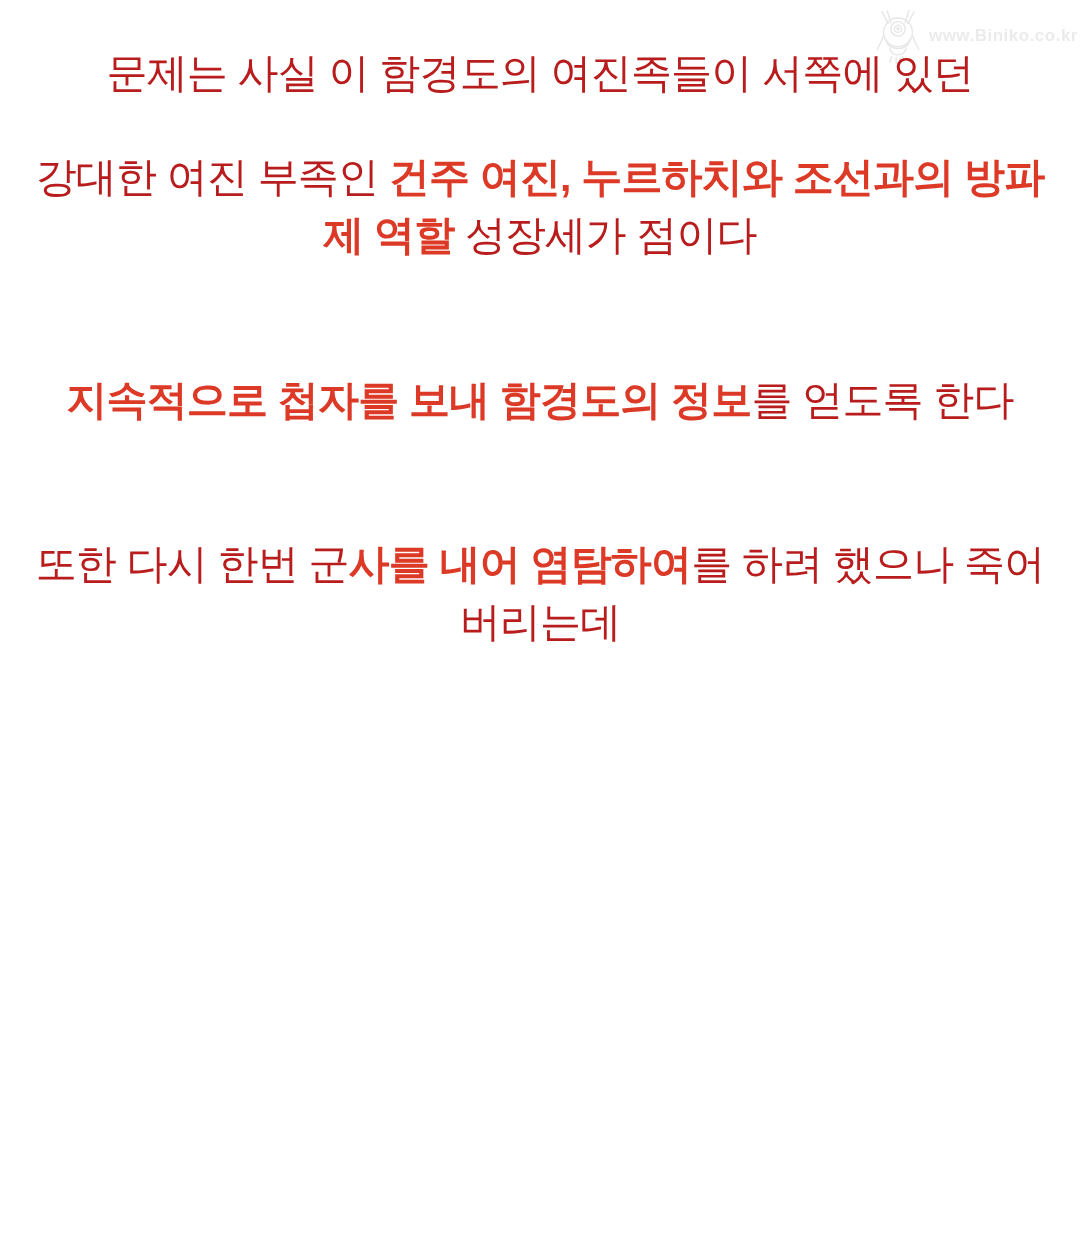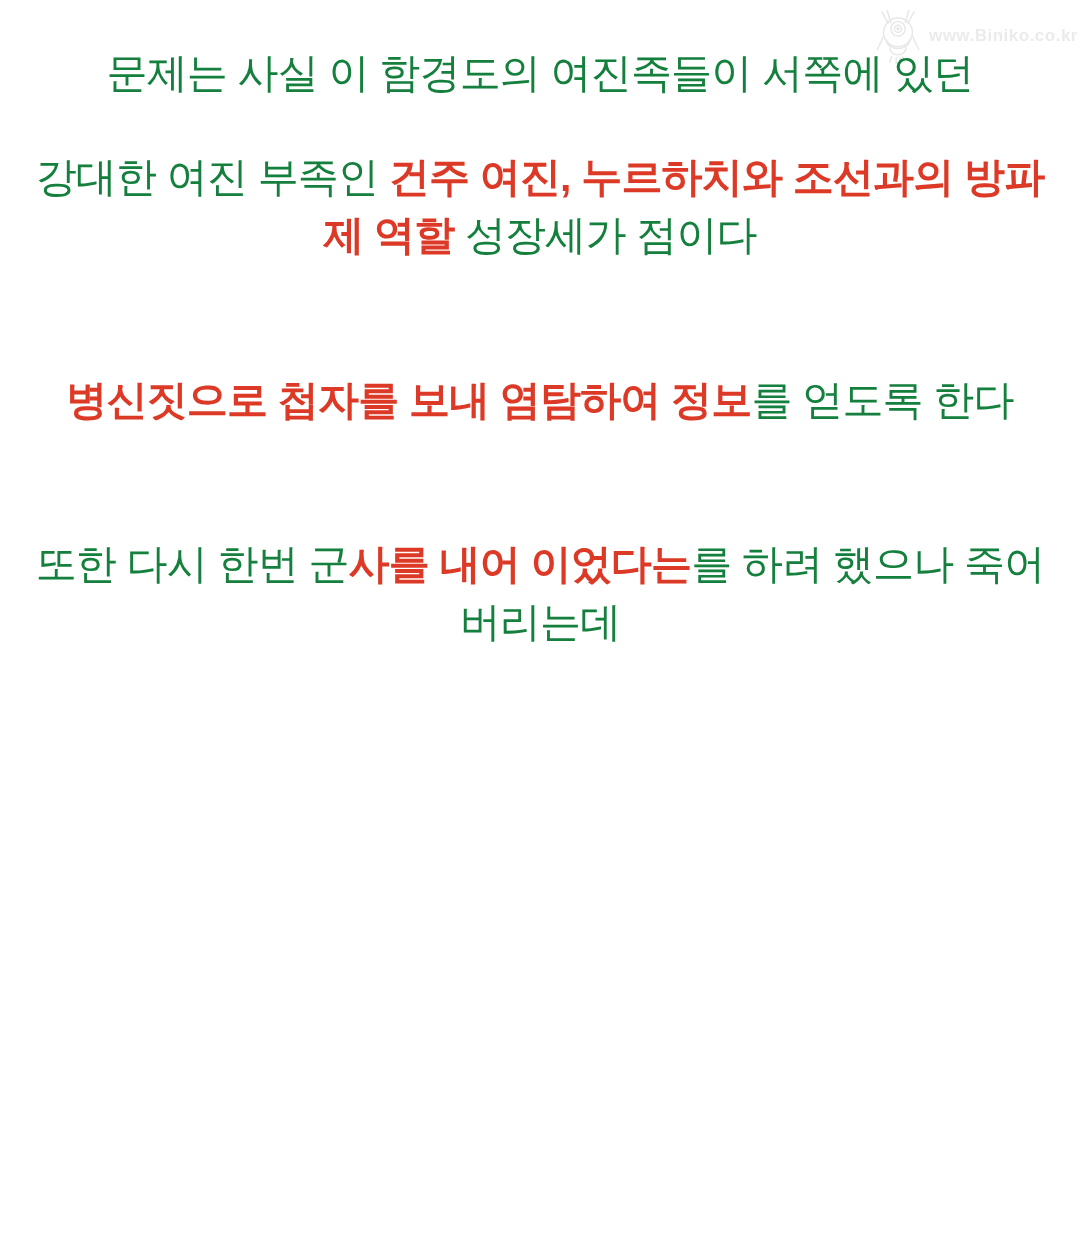--- a/index.html
+++ b/index.html
@@ -48,21 +48,21 @@
     text-align: center;
     font-size: 41px;
     line-height: 1.42;
     letter-spacing: -0.02em;
     color: #171717;
     word-break: normal;
   }
   .para { margin: 0; }
   .gap-s { margin-bottom: 46px; }
   .gap-l { margin-bottom: 106px; }
-  .seg-black { color: #15803d; font-weight: 400; }
+  .seg-black { color: #b91c1c; font-weight: 400; }
   .seg-red   { color: #dc3a27; font-weight: 700; }
 </style>
 </head>
 <body>
 
 <div class="watermark">
   <span>
     <svg width="54" height="56" viewBox="0 0 60 62">
       <g fill="none" stroke="#e7e7e7" stroke-width="1.6" stroke-linecap="round">
         <path d="M12 4 L19 17"></path>
@@ -92,21 +92,21 @@
   <p class="para gap-s">
     <span class="seg-black">문제는 사실 이 함경도의 여진족들이 서쪽에 있던</span>
   </p>
 
   <p class="para gap-l">
     <span class="seg-black">강대한 여진 부족인 </span><span class="seg-red">건주 여진, 누르하치와 조선과의 방파제 역할</span><span class="seg-black"> 성장세가 점이다</span>
   </p>
 
 
   <p class="para gap-l">
-    <span class="seg-red">병신짓으로 첩자를 보내 염탐하여 정보</span><span class="seg-black">를 얻도록 한다</span>
+    <span class="seg-red">지속적으로 첩자를 보내 함경도의 정보</span><span class="seg-black">를 얻도록 한다</span>
   </p>
 
   <p class="para gap-l">
-    <span class="seg-black">또한 다시 한번 군</span><span class="seg-red">사를 내어 이었다는</span><span class="seg-black">를 하려 했으나 죽어버리는데</span>
+    <span class="seg-black">또한 다시 한번 군</span><span class="seg-red">사를 내어 염탐하여</span><span class="seg-black">를 하려 했으나 죽어버리는데</span>
   </p>
 
 
 </div>
 
 </body></html>

